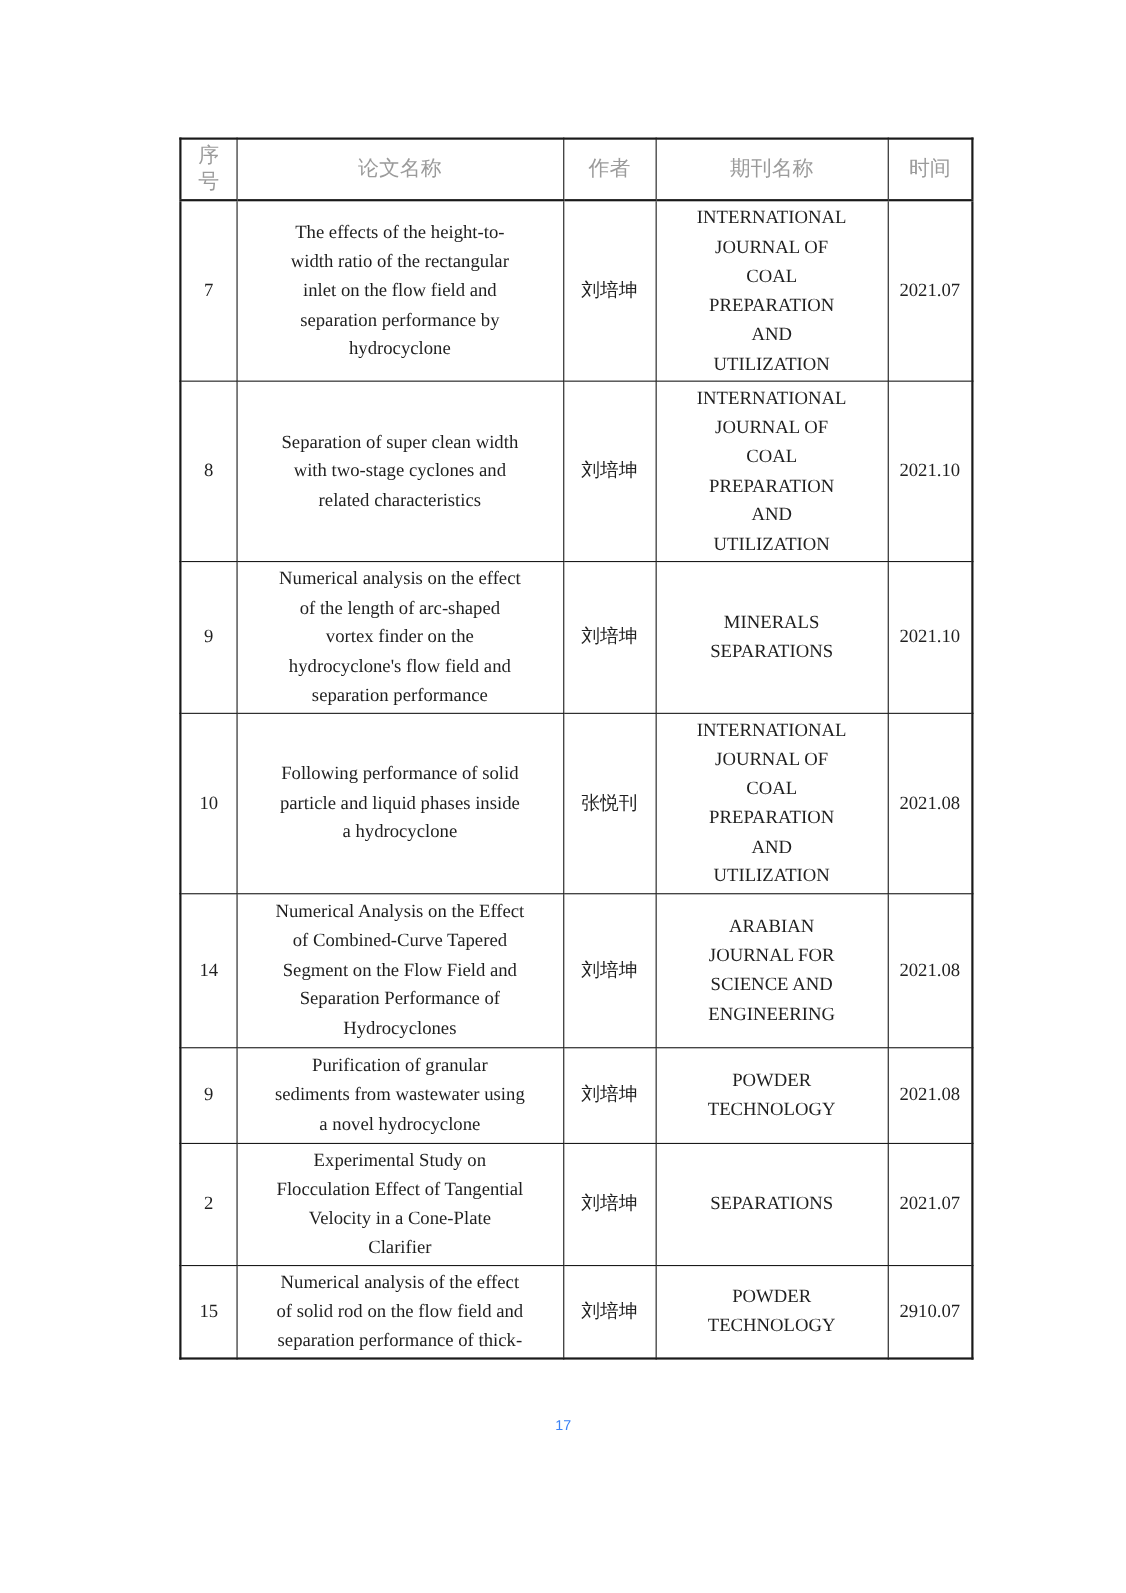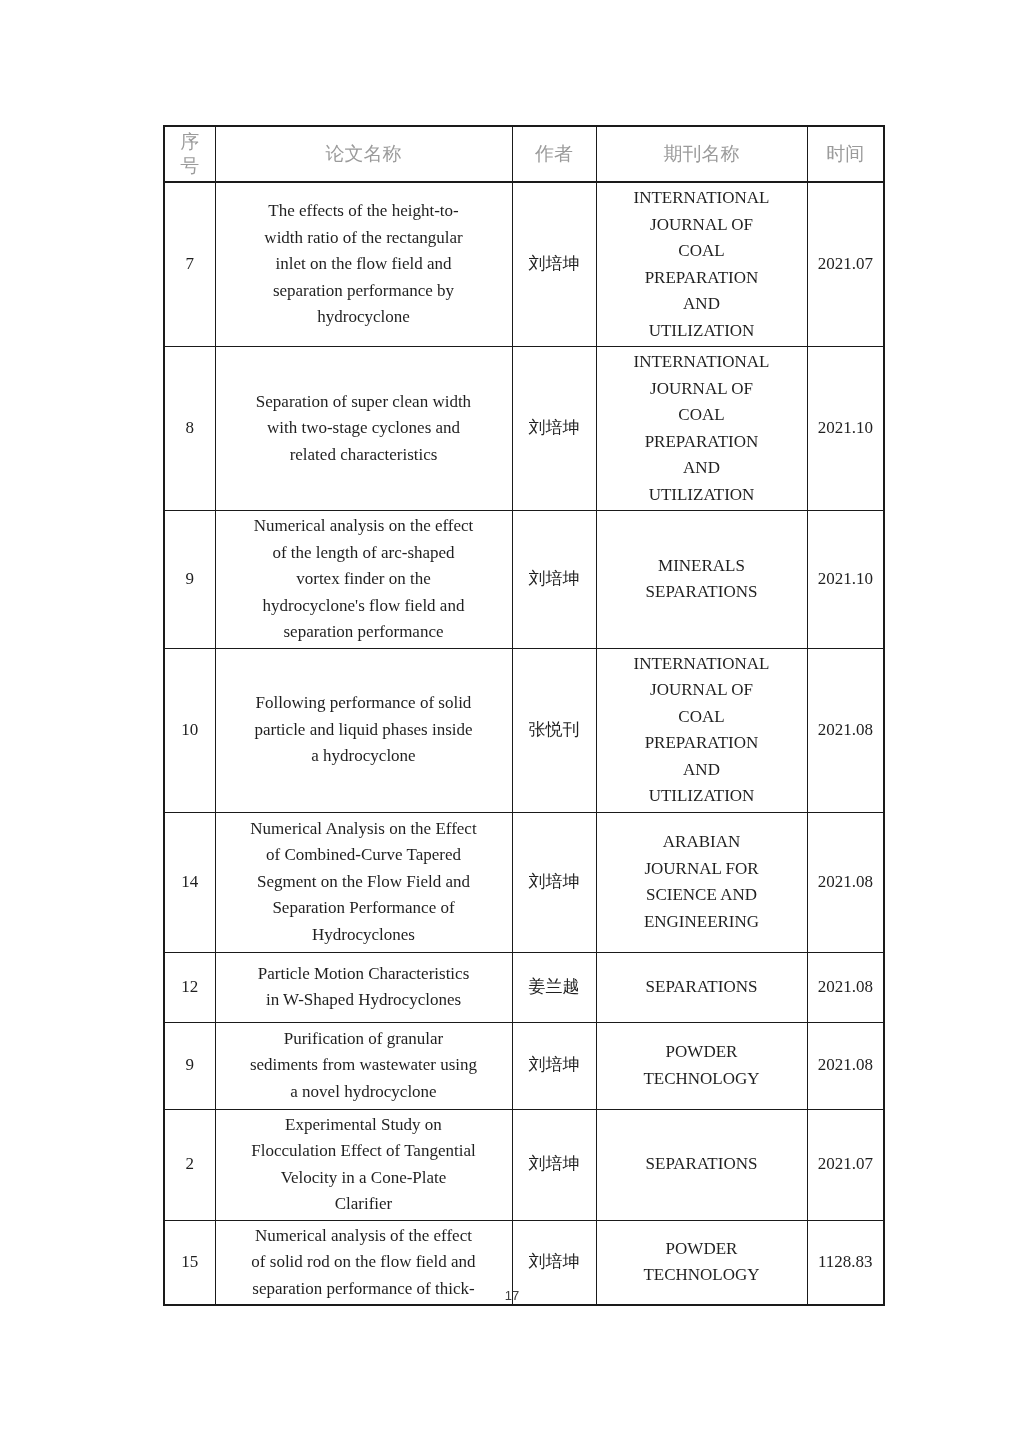--- a/index.html
+++ b/index.html
@@ -69,21 +69,21 @@
   tr.r7 { height: 107px; }
   tr.r8 { height: 81px;  }
 
   .page-number {
     position: absolute;
     left: 0; right: 0;
     top: 1288px;
     text-align: center;
     font-family: "Liberation Sans", "DejaVu Sans", sans-serif;
     font-size: 13px;
-    color: #404040;
+    color: #3b82f6;
   }
 </style>
 </head>
 <body>
 
 <div class="page">
 
   <table class="pub-table">
     <colgroup>
       <col class="c-no">
@@ -170,28 +170,20 @@
 Separation Performance of
 Hydrocyclones</td>
         <td class="cell-author">刘培坤</td>
         <td class="cell-journal">ARABIAN
 JOURNAL FOR
 SCIENCE AND
 ENGINEERING</td>
         <td class="cell-date">2021.08</td>
       </tr>
 
-      <tr class="r5">
-        <td class="cell-no">12</td>
-        <td class="cell-title">Particle Motion Characteristics
-in W-Shaped Hydrocyclones</td>
-        <td class="cell-author">姜兰越</td>
-        <td class="cell-journal">SEPARATIONS</td>
-        <td class="cell-date">2021.08</td>
-      </tr>
 
       <tr class="r6">
         <td class="cell-no">9</td>
         <td class="cell-title">Purification of granular
 sediments from wastewater using
 a novel hydrocyclone</td>
         <td class="cell-author">刘培坤</td>
         <td class="cell-journal">POWDER
 TECHNOLOGY</td>
         <td class="cell-date">2021.08</td>
@@ -209,19 +201,19 @@
       </tr>
 
       <tr class="r8">
         <td class="cell-no">15</td>
         <td class="cell-title">Numerical analysis of the effect
 of solid rod on the flow field and
 separation performance of thick-</td>
         <td class="cell-author">刘培坤</td>
         <td class="cell-journal">POWDER
 TECHNOLOGY</td>
-        <td class="cell-date">1128.83</td>
+        <td class="cell-date">2910.07</td>
       </tr>
     </tbody>
   </table>
 
   <div class="page-number">17</div>
 </div>
 
 </body></html>

